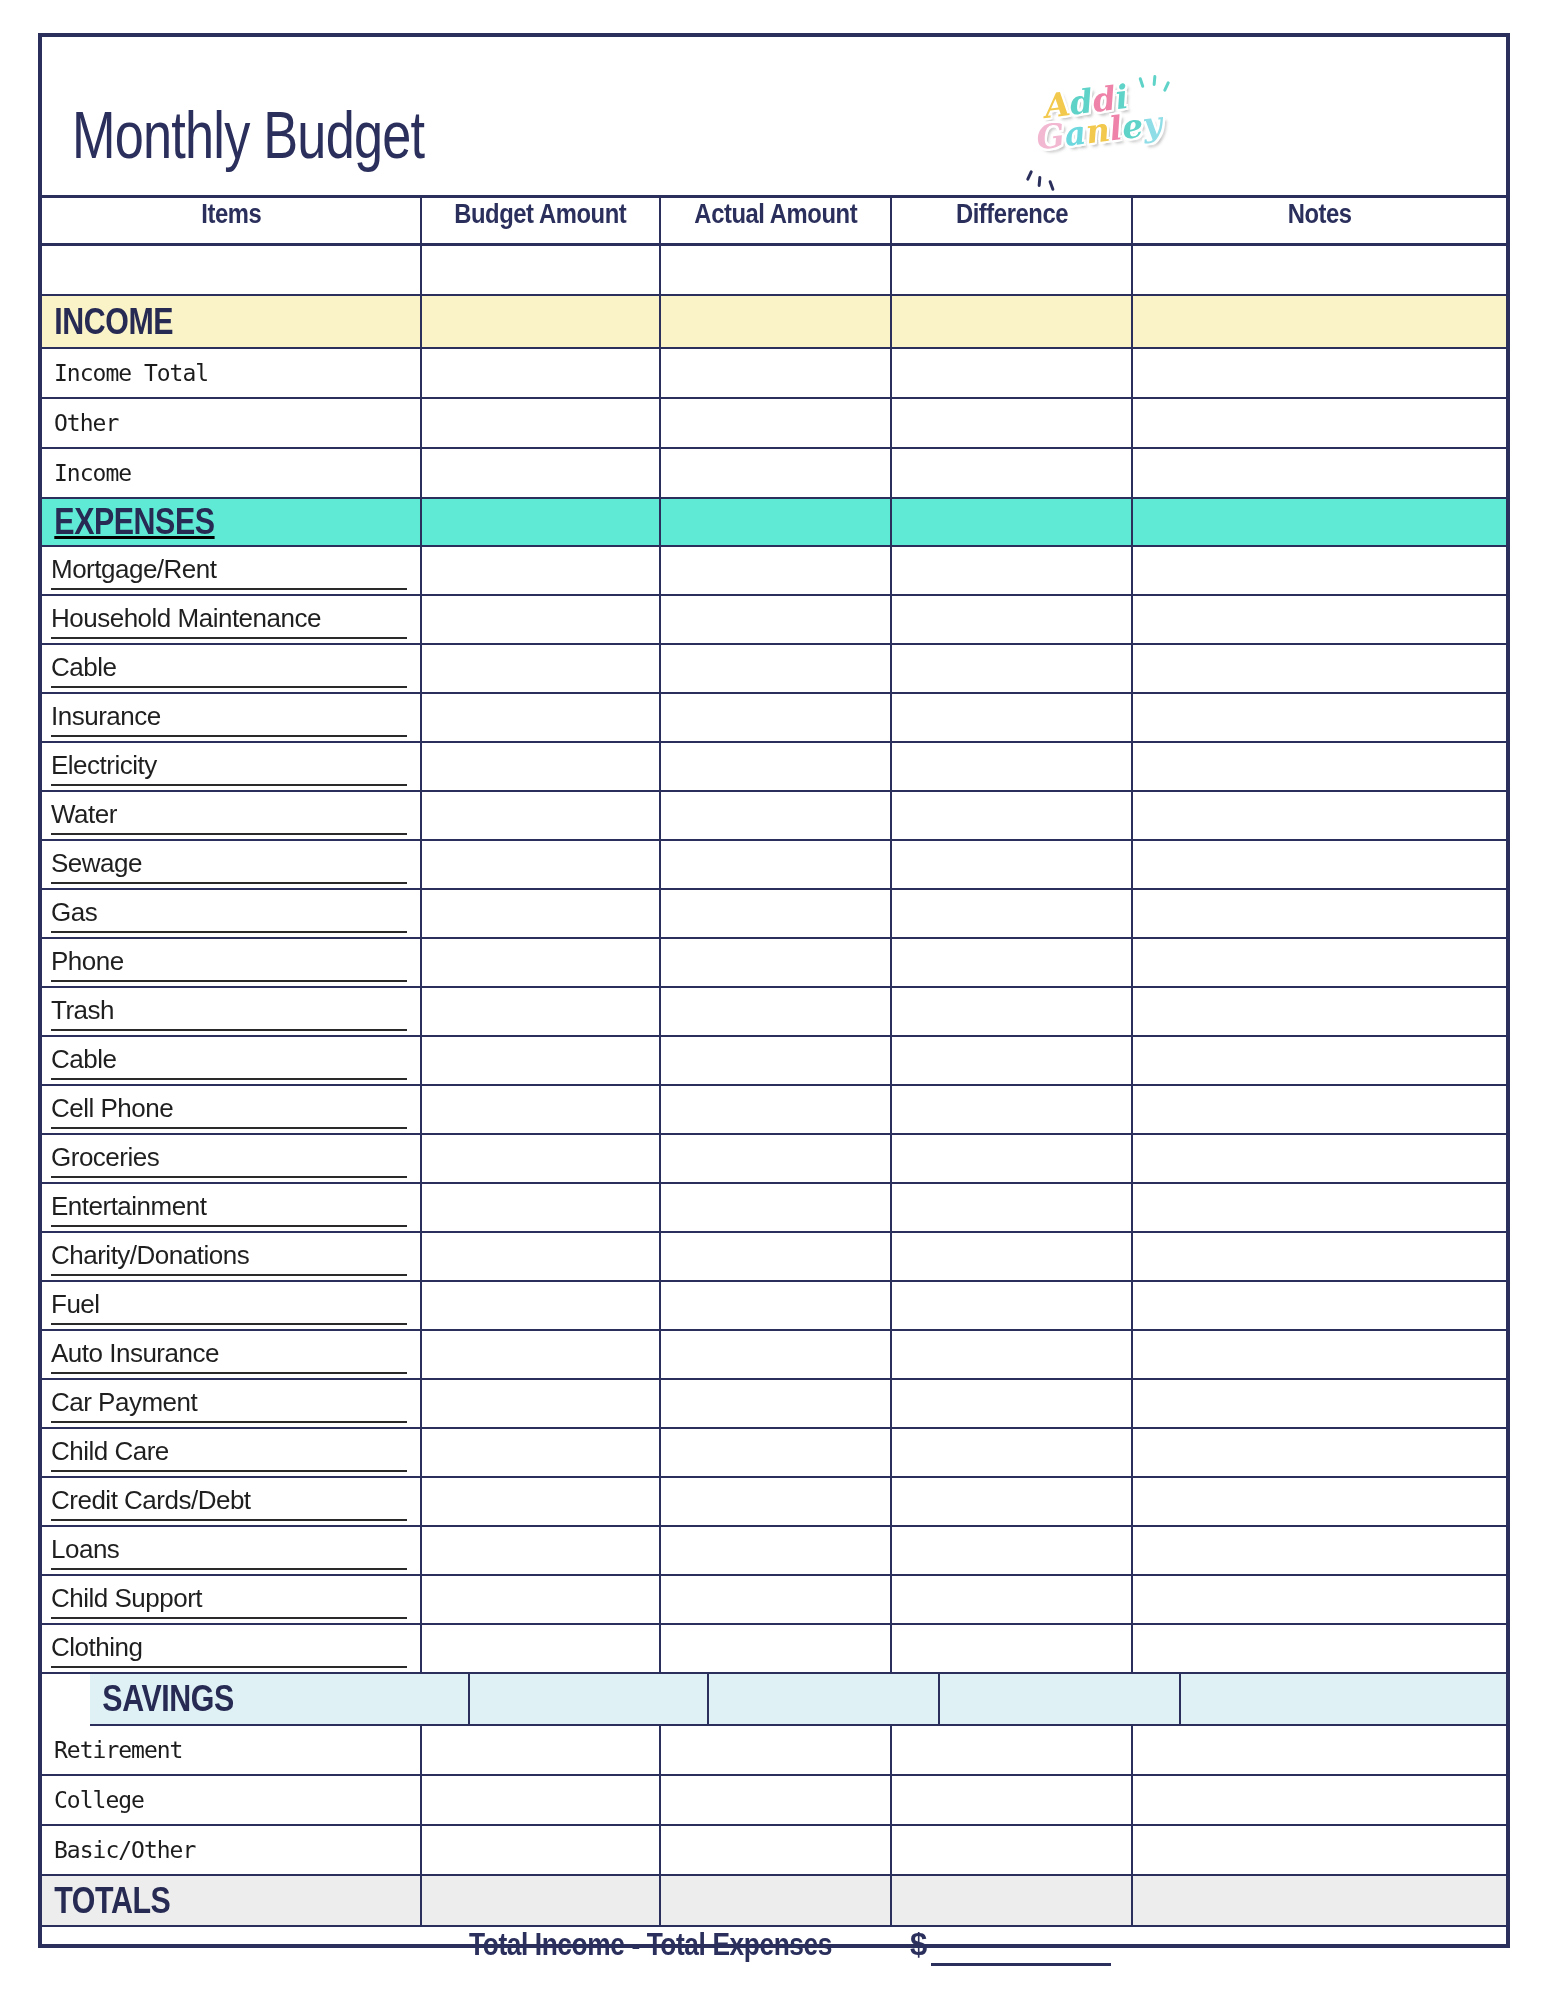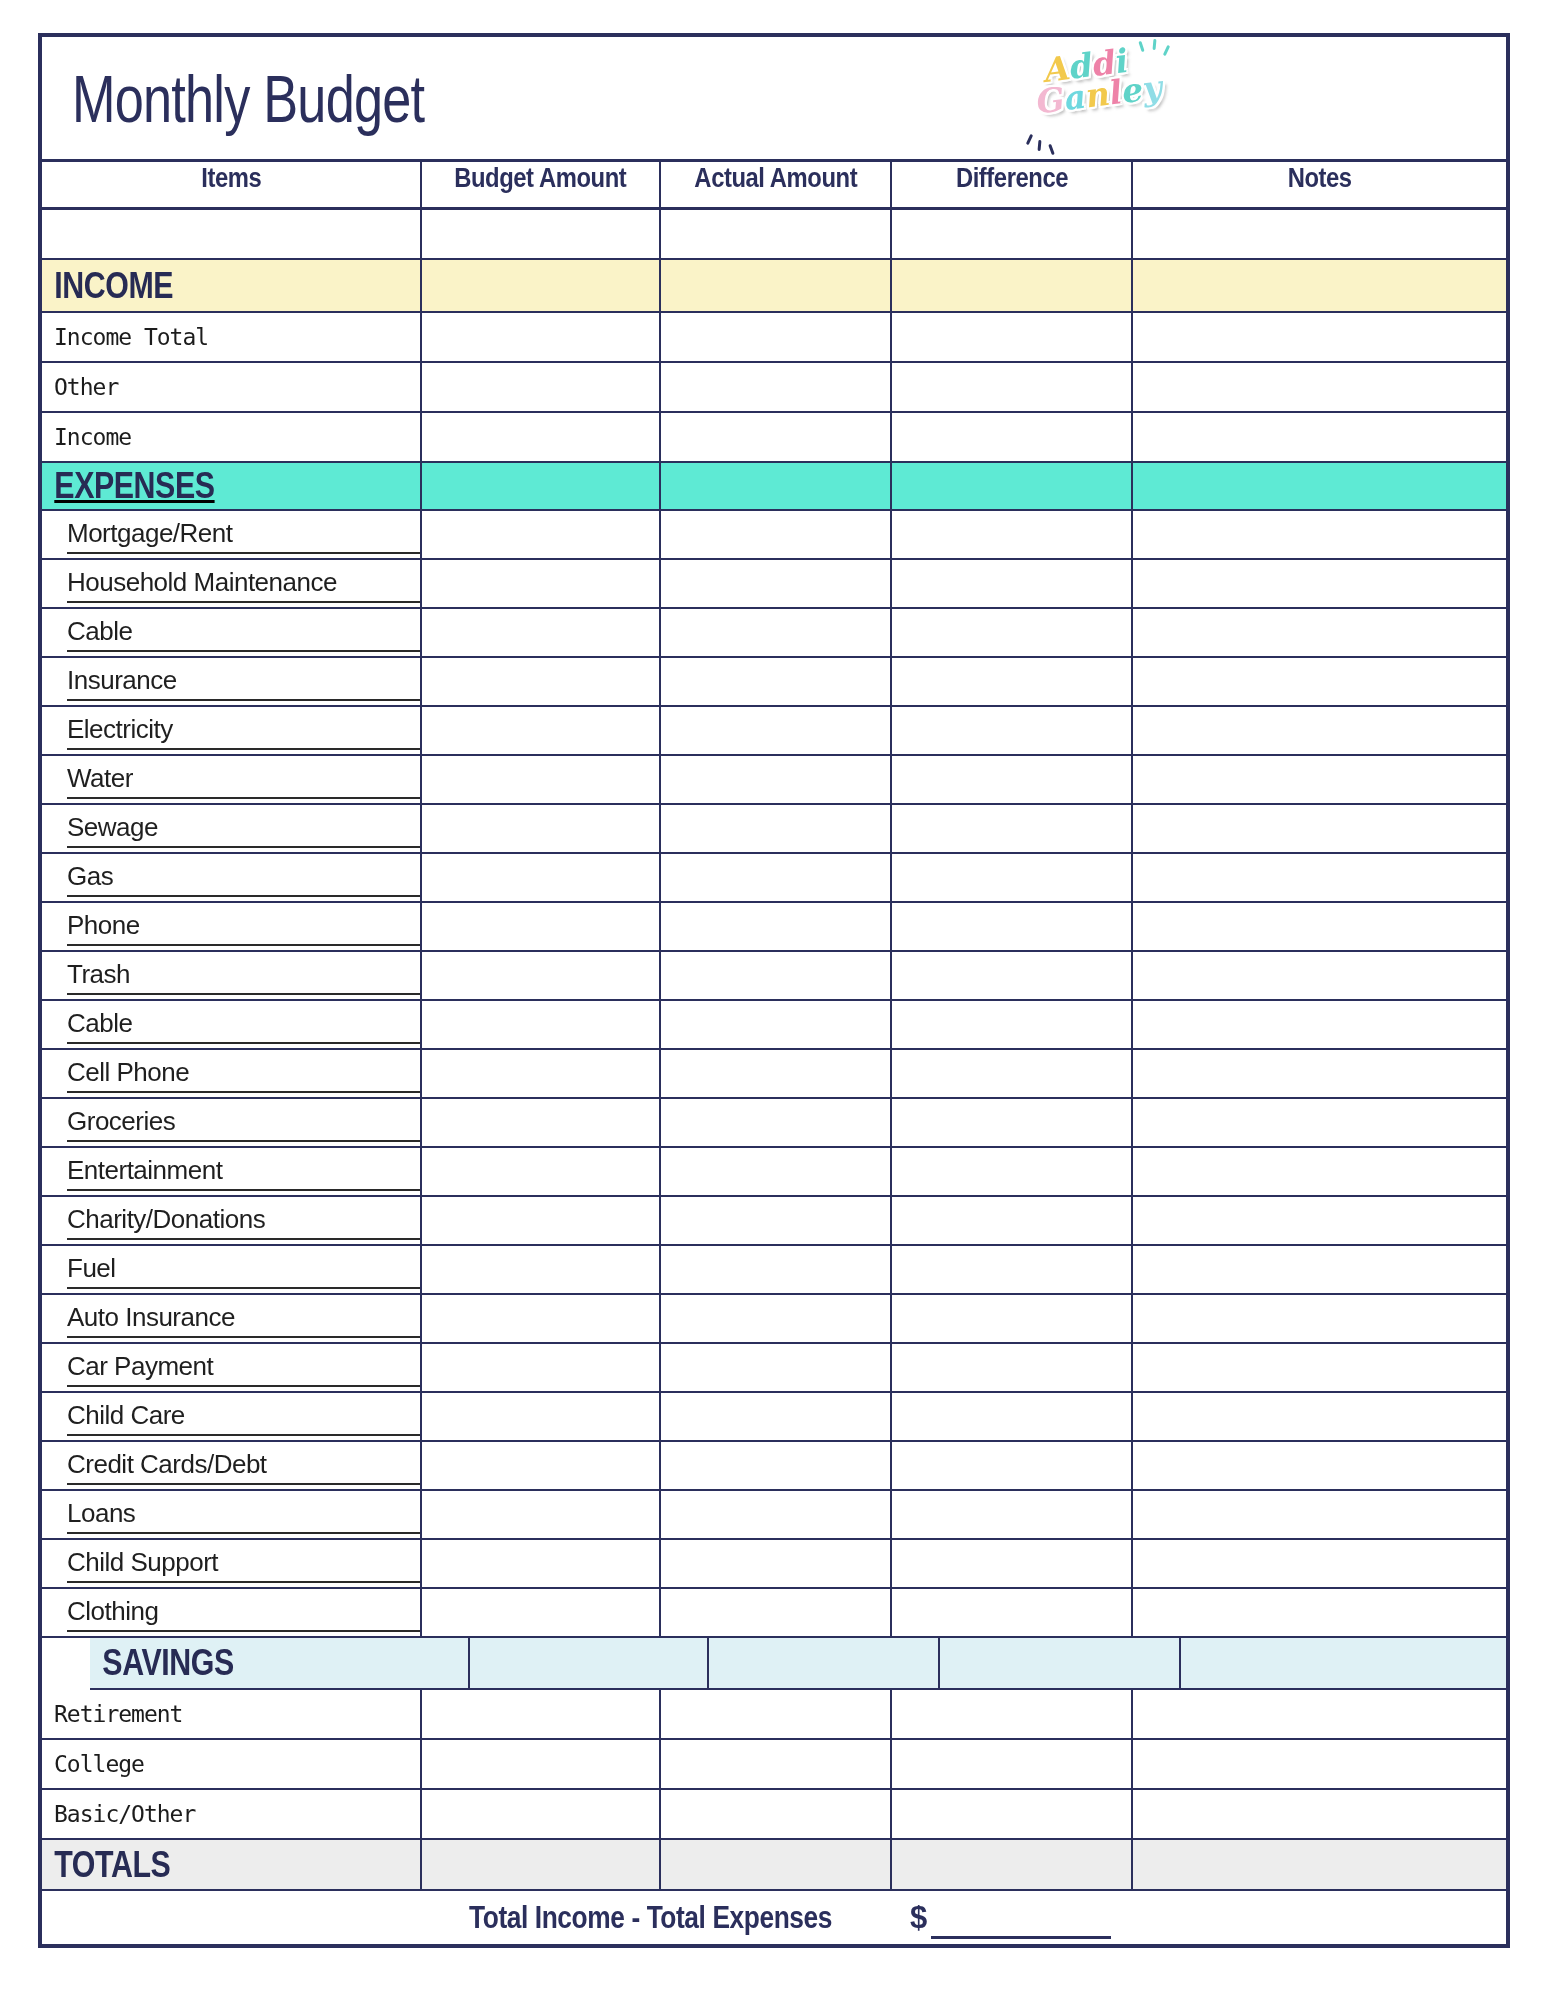--- a/index.html
+++ b/index.html
@@ -7,21 +7,21 @@
   .page {
     position:relative; width:1545px; height:2000px; background:#ffffff;
     font-family:"Liberation Sans", sans-serif; overflow:hidden;
   }
   .sheet {
     position:absolute; left:38px; top:33px; width:1472px; height:1915px;
     border:4px solid #2b2f5c; background:#ffffff;
     display:flex; flex-direction:column;
   }
   
-  .title-row { position:relative; height:125px; border-bottom:3px solid #2b2f5c; flex:none; }
+  .title-row { position:relative; height:125px; border-bottom:3px solid #2b2f5c; flex:none;margin-top:36px; }
   .page-title {
     position:absolute; left:30px; top:50%; transform:translateY(-50%) scaleX(.78);
     transform-origin:left center; font-size:67px; font-weight:400; letter-spacing:-1px;
     color:#2b2f5c; white-space:nowrap;
   }
   .logo { position:absolute; right:330px; top:6px; width:150px; height:110px;
           font-family:"DejaVu Serif", serif; font-style:italic; font-weight:bold; }
   .logo-line { white-space:nowrap; transform:rotate(-7deg); }
   .logo-line1 { font-size:33px; margin-left:18px; }
   .logo-line2 { font-size:33px; margin-top:-8px; margin-left:10px; }
@@ -58,21 +58,21 @@
   .band-totals  { height:51px; }
   .r-income, .r-savings { height:50px;text-align:right; }
   .r-expenses { height:49px; }
   .item-cell { display:flex; align-items:center; }
   .label-plain {
     font-family:"DejaVu Sans Mono", monospace; font-size:23px; color:#1c1c1c;
     padding-left:12px; letter-spacing:-1px; white-space:nowrap;
   }
   .r-expenses .item-cell { align-items:flex-end; }
   .label-underlined {
-    display:inline-block; margin-left:25px; width:356px; font-size:26px; font-weight:400;
+    display:inline-block; margin-left:9px; width:356px; font-size:26px; font-weight:400;
     color:#1f1f1f; border-bottom:2px solid #2a2a2a; padding-bottom:3px; margin-bottom:4px;
     letter-spacing:-.5px; white-space:nowrap;
   }
   
   .formula-row { flex:1; display:flex; align-items:center; justify-content:center; border-bottom:none; }
   .formula-label { display:inline-block; transform:scaleX(.85); font-size:31px; font-weight:700;
                    color:#2b2f5c; letter-spacing:-.5px; white-space:nowrap; }
   .currency { font-size:31px; font-weight:700; color:#2b2f5c; margin-left:46px; }
   .blank-line { display:inline-block; width:180px; border-bottom:3px solid #2b2f5c;
                 height:30px; transform:translateY(6px); margin-left:4px; }

